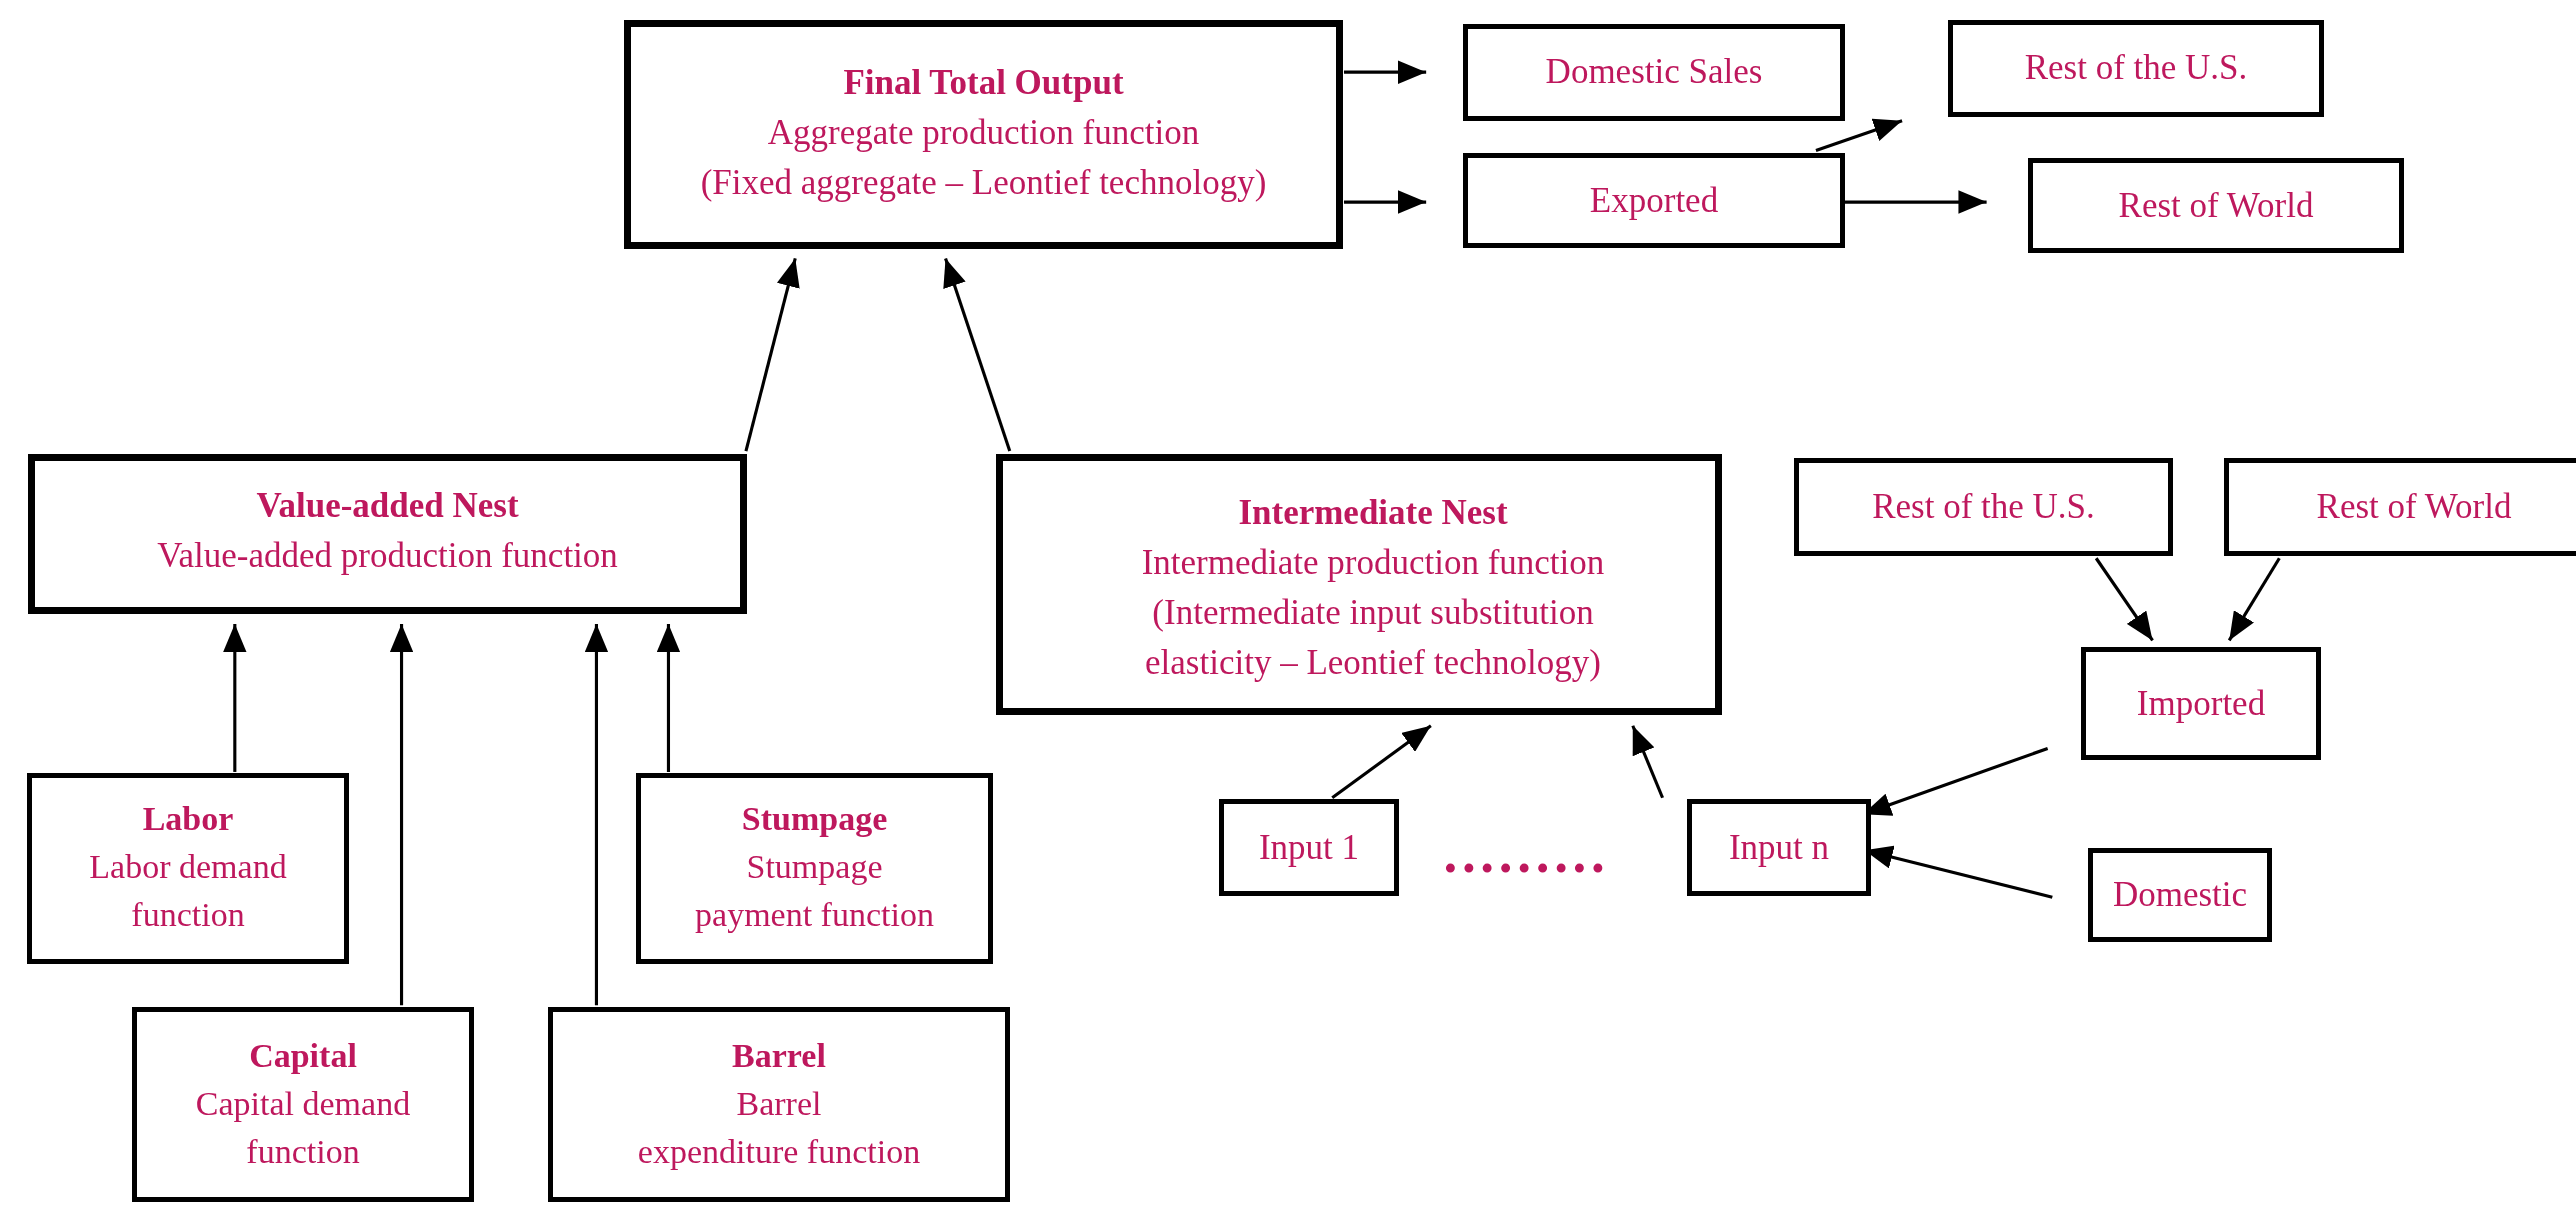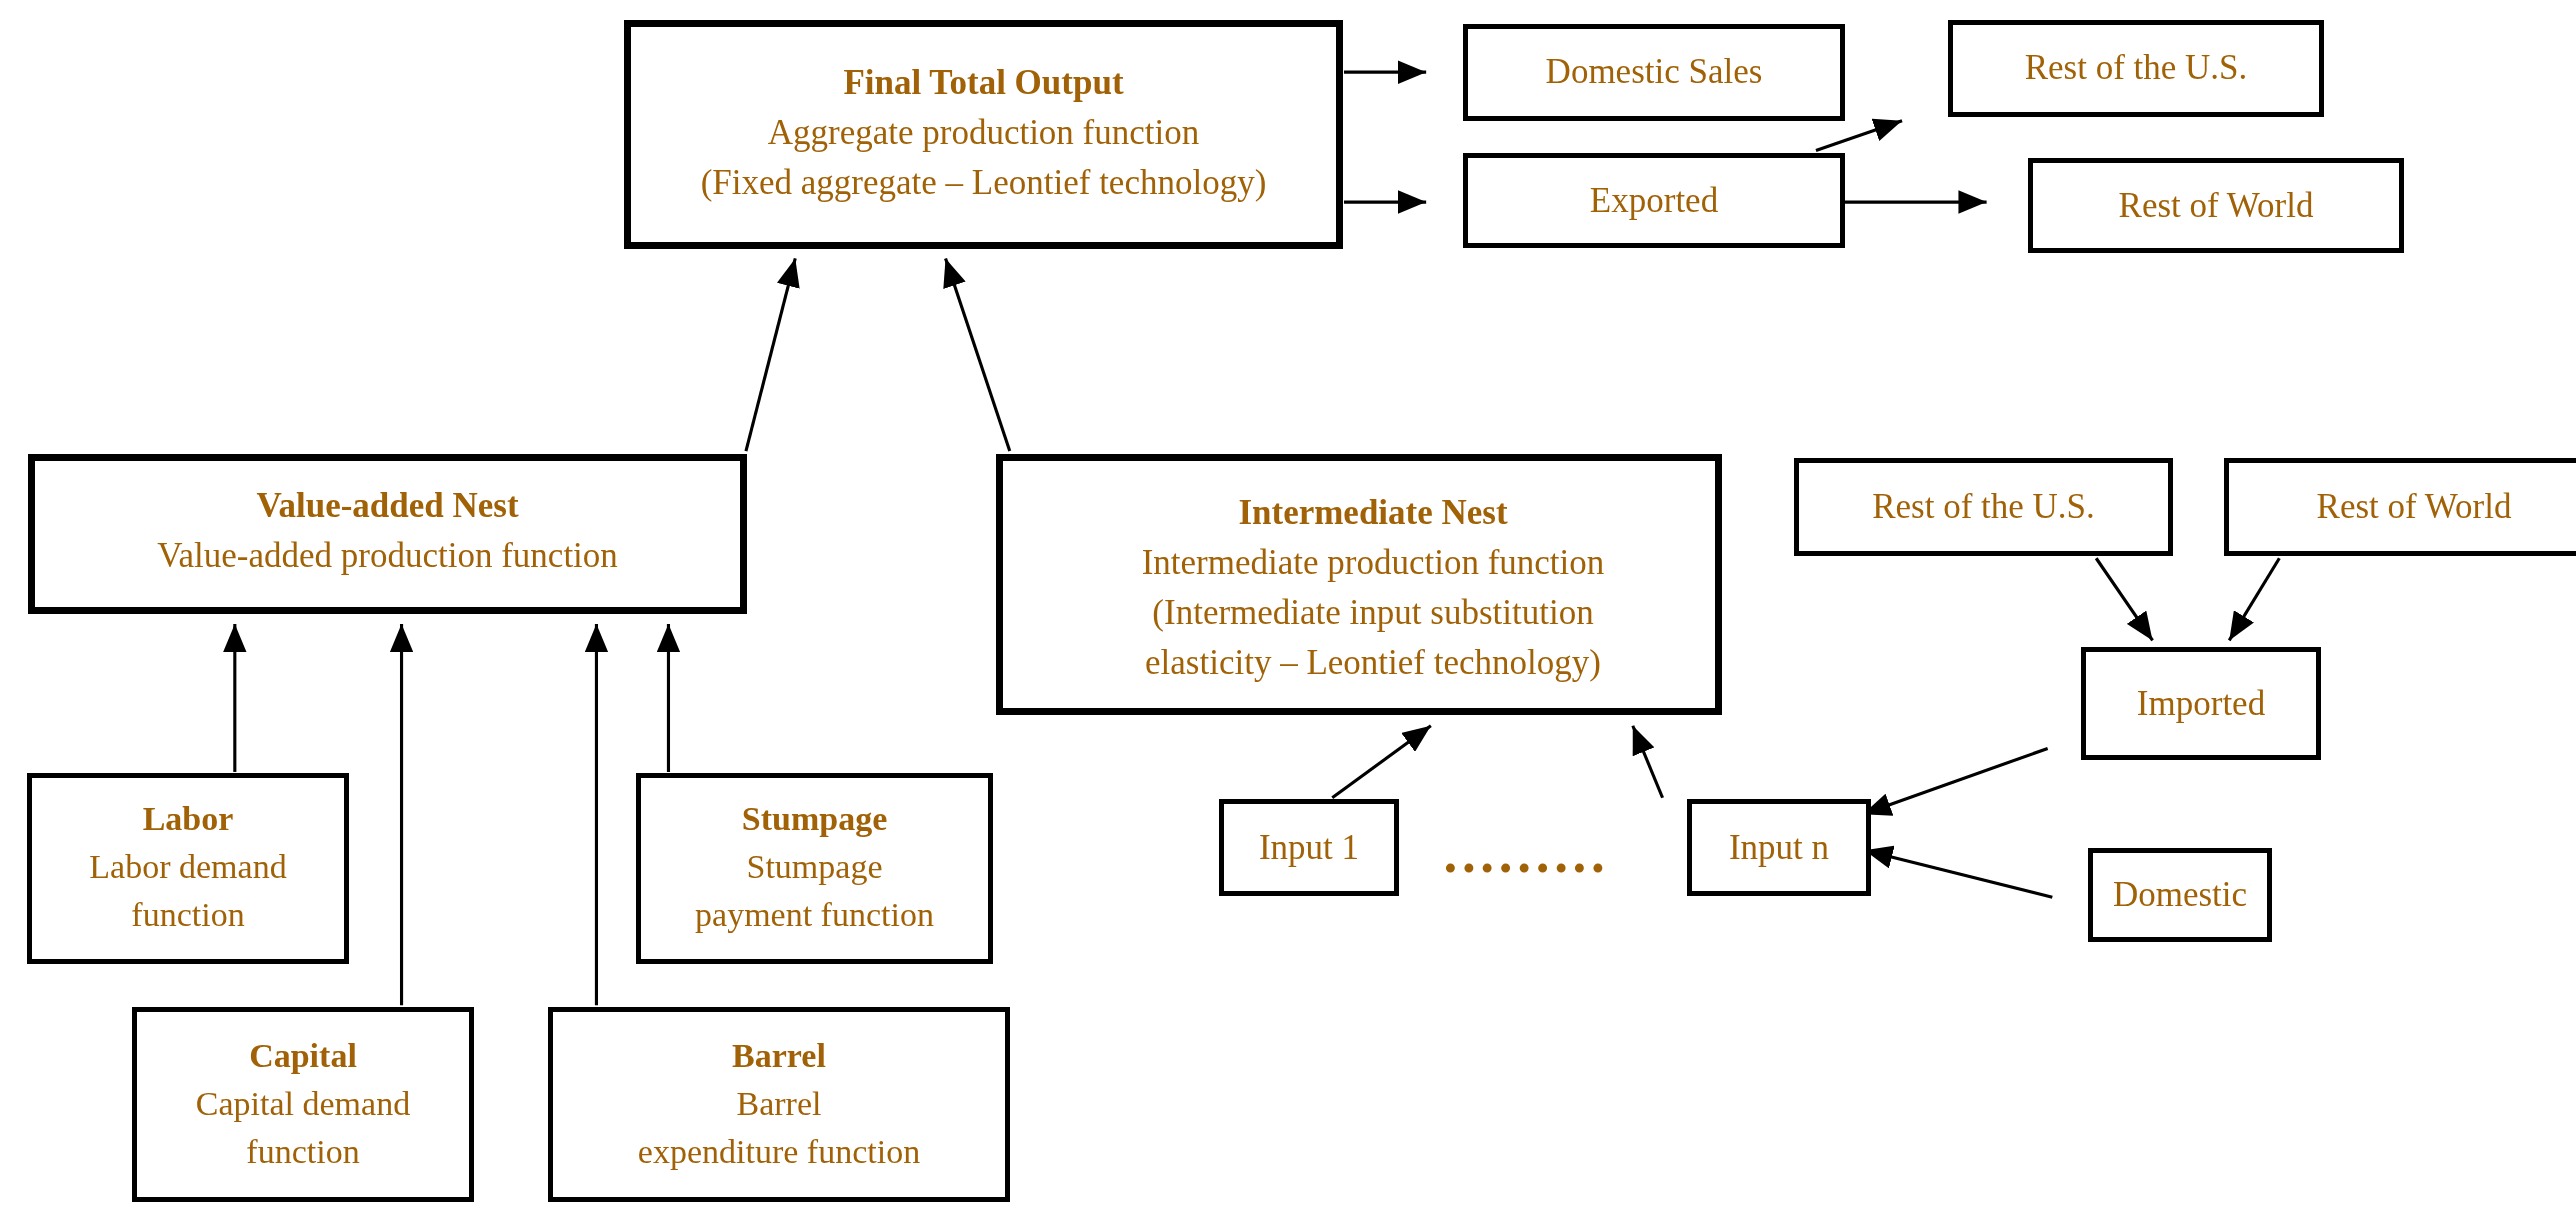--- a/index.html
+++ b/index.html
@@ -6,21 +6,21 @@
     margin: 0;
     padding: 0;
     background: #ffffff;
   }
   #canvas {
     position: relative;
     width: 2576px;
     height: 1230px;
     background: #ffffff;
     font-family: "Liberation Serif", "DejaVu Serif", serif;
-    color: #a16207;
+    color: #be185d;
     overflow: hidden;
   }
   #arrow-layer {
     position: absolute;
     left: 0;
     top: 0;
     width: 2576px;
     height: 1230px;
   }
   #arrow-layer path.edge {

